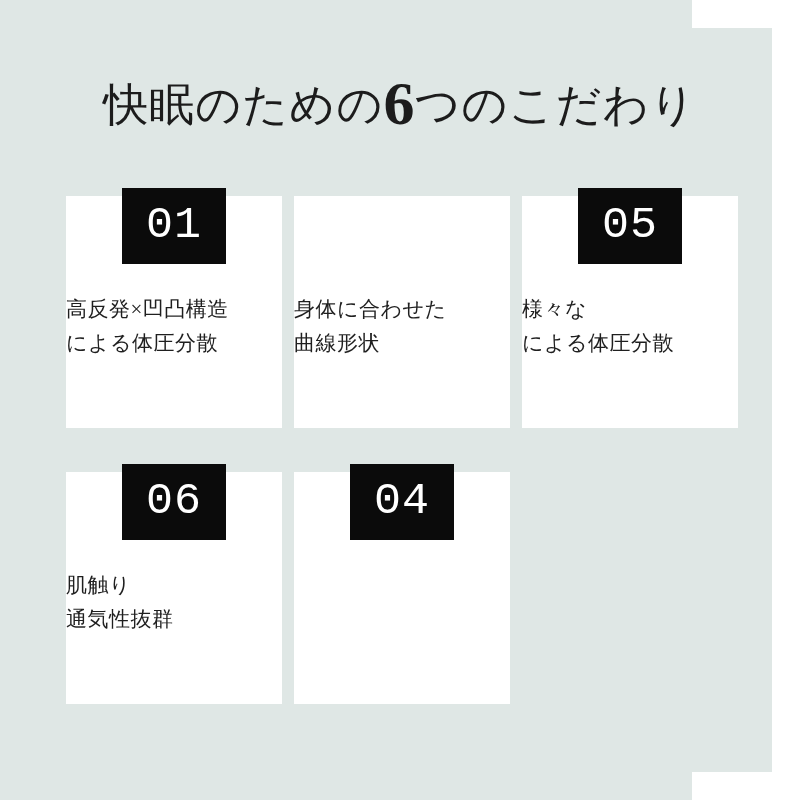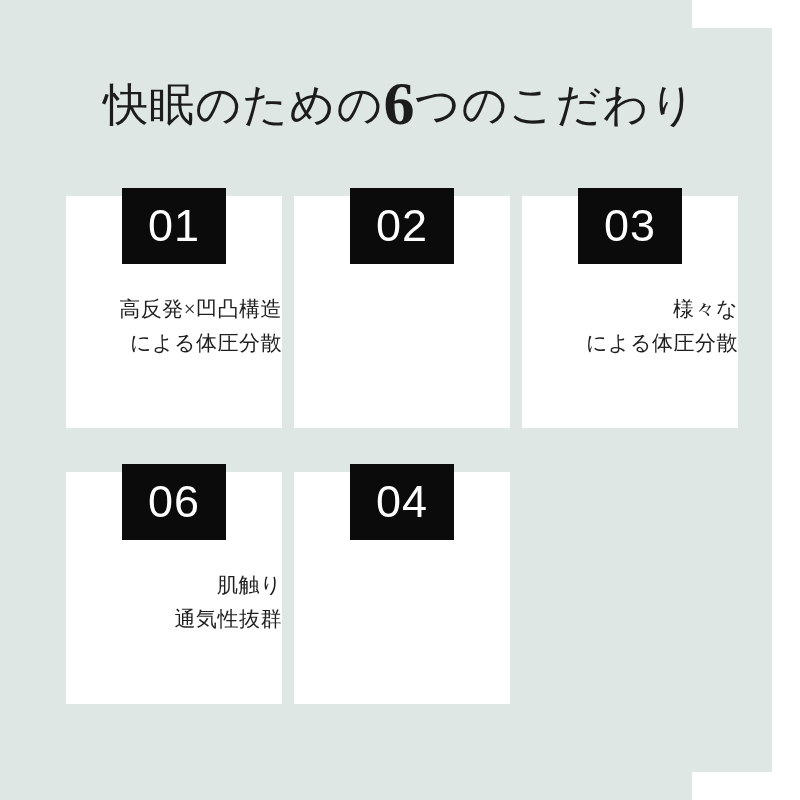--- a/index.html
+++ b/index.html
@@ -67,32 +67,32 @@
   }
   .badge {
     position: absolute;
     left: 50%;
     transform: translateX(-50%);
     top: -8px;
     width: 104px;
     height: 76px;
     background: #0b0b0b;
     color: #ffffff;
-    font-family: Liberation Sans, sans-serif;
+    font-family: Liberation Mono, monospace;
     font-size: 45px;
     line-height: 76px;
     text-align: center;
     letter-spacing: 1px;
   }
   .card-text {
     position: absolute;
     left: 0;
     right: 0;
     top: 96px;
-    text-align: right;
+    text-align: left;
     color: #1f1f1f;
     font-family: "Liberation Serif", serif;
     font-size: 21px;
     line-height: 34px;
     letter-spacing: 0.5px;
     white-space: pre-line;
   }
 </style>
 </head>
 <body>
@@ -106,25 +106,26 @@
 
   <div class="grid">
 
     <div class="card">
       <div class="badge">01</div>
       <div class="card-text">高反発×凹凸構造
 による体圧分散</div>
     </div>
 
     <div class="card">
-      <div class="badge">02</div>
+      <div class="card-text">身体に合わせた
+曲線形状</div>
     </div>
 
     <div class="card">
-      <div class="badge">03</div>
+      <div class="badge">05</div>
       <div class="card-text">様々な
 による体圧分散</div>
     </div>
 
 
     <div class="card">
       <div class="badge">06</div>
       <div class="card-text">肌触り
 通気性抜群</div>
     </div>

